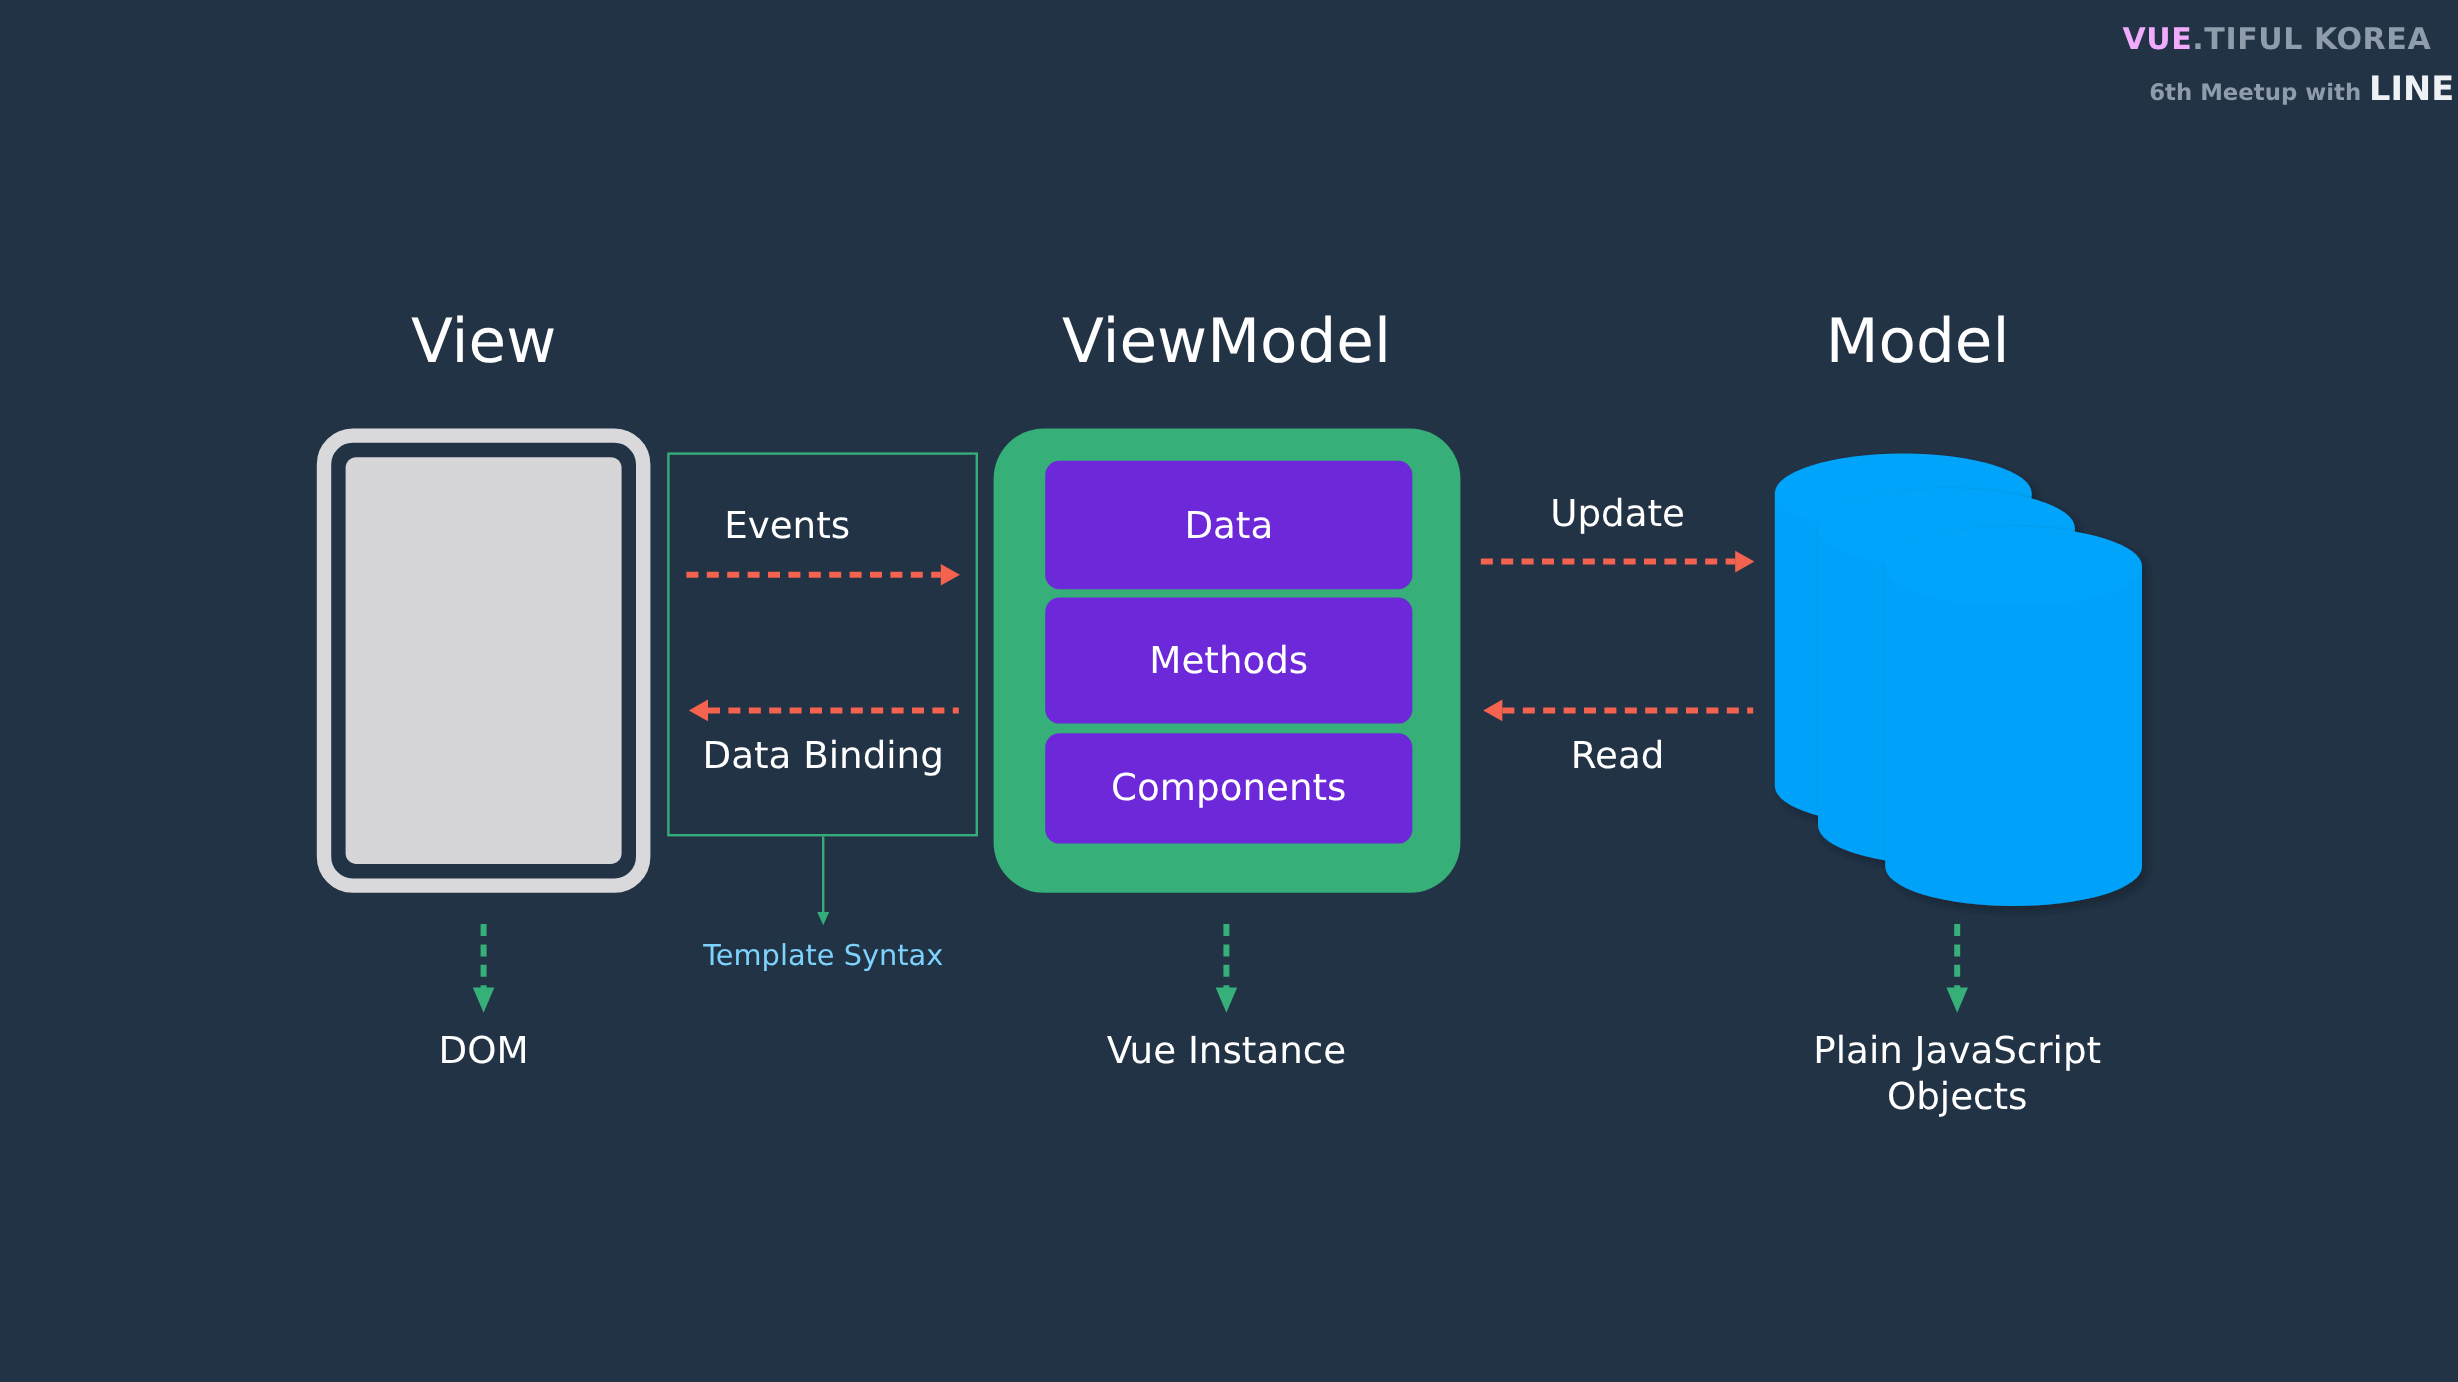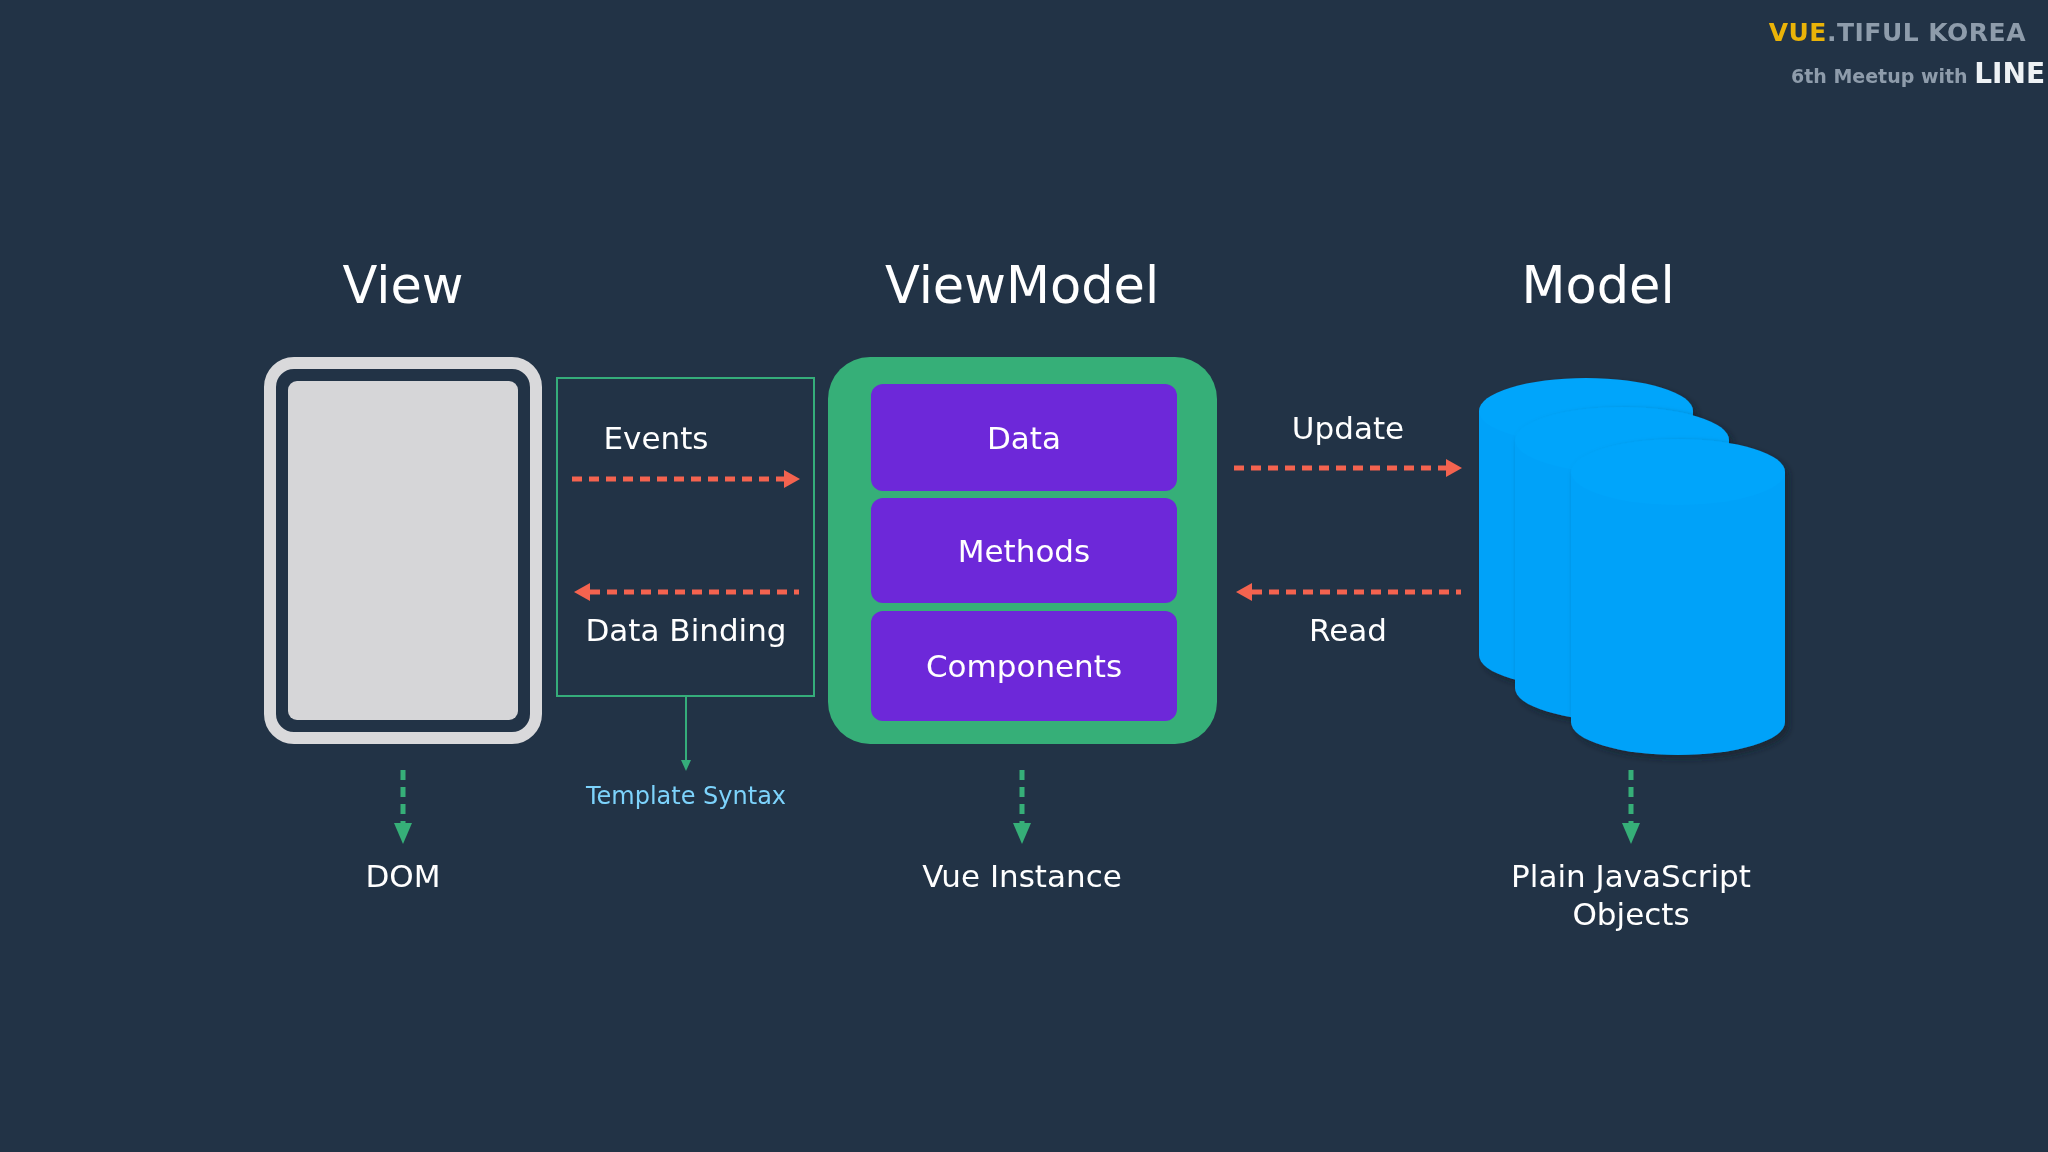--- a/index.html
+++ b/index.html
@@ -12,21 +12,21 @@
   }
   .abs { position: absolute; }
   .center-text { transform: translateX(-50%); white-space: nowrap; text-align: left; }
 
   
   .brand-title {
     right: 22px; top: 18px; font-size: 25px; font-weight: bold;
     color: #8e9cab; letter-spacing: 0.5px;
     font-family: "DejaVu Sans", sans-serif;
   }
-  .brand-title .hl { color: #eab308; }
+  .brand-title .hl { color: #f0abfc; }
   .brand-sub {
     left: 1791px; top: 57px; font-size: 19px; font-weight: bold; color: #8e9cab;
   }
   .brand-sub .hl { color: #eef2f5; font-size: 28px; }
 
   .col-title { top: 256px; font-size: 51px; font-weight: normal; color: #ffffff; }
 
   
   .device-outer {
     left: 264px; top: 357px; width: 278px; height: 387px;
@@ -80,21 +80,21 @@
 <div class="abs label center-text" style="left:686px; top:612px;">Data Binding</div>
 <div class="abs label-sm center-text" style="left:686px; top:782px;">Template Syntax</div>
 
 <div class="abs vm-box"></div>
 <div class="abs vm-item" style="top:384px; height:107px;">
   <span>Data</span>
 </div>
 <div class="abs vm-item" style="top:498px; height:105px;align-items:center;">
   <span>Methods</span>
 </div>
-<div class="abs vm-item" style="top:611px; height:110px;">
+<div class="abs vm-item" style="top:611px; height:92px;">
   <span>Components</span>
 </div>
 
 <div class="abs label center-text" style="left:1348px; top:410px;">Update</div>
 <div class="abs label center-text" style="left:1348px; top:612px;">Read</div>
 
 <div class="abs label center-text" style="left:403px; top:858px;">DOM</div>
 <div class="abs label center-text" style="left:1022px; top:858px;">Vue Instance</div>
 <div class="abs label center-text" style="left:1631px; top:858px;">Plain JavaScript</div>
 <div class="abs label center-text" style="left:1631px; top:896px;">Objects</div>

